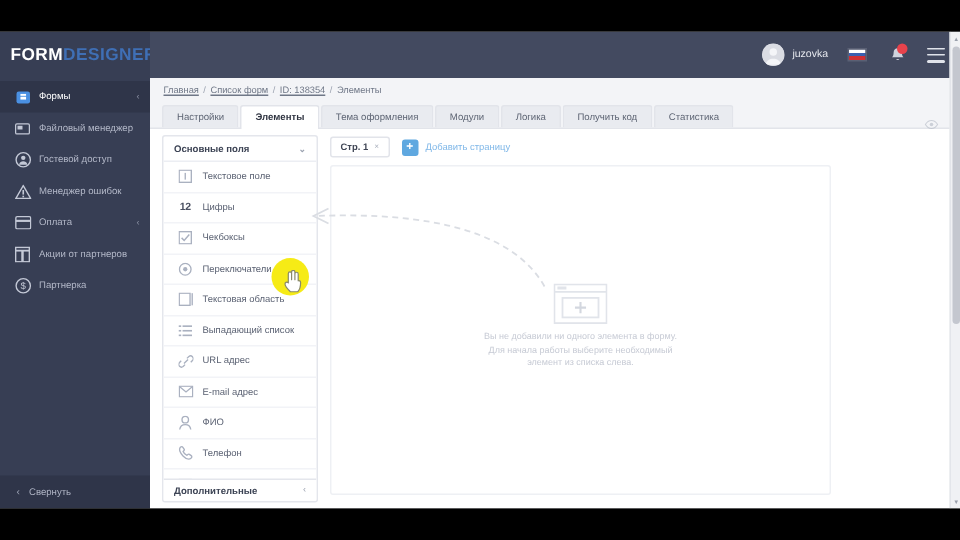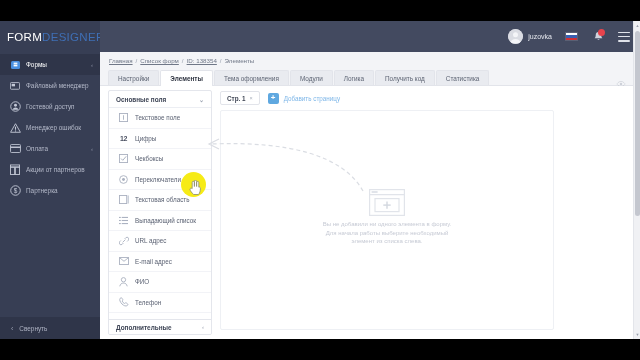--- a/index.html
+++ b/index.html
@@ -32,21 +32,21 @@
     position: absolute; left: 0; top: 0;
     width: 100px; height: 318px;
     background: #373e54;
     color: #b9bdcb;
   }
   .logo {
     height: 31px;
     display: flex; align-items: center;
     padding-left: 7px;
     font-size: 11.5px;
-    font-weight: normal;
+    font-weight: bold;
     letter-spacing: 0.3px;
   }
   .logo .w { color: #ffffff; }
   .logo .b { color: #3f6fb5; }
 
   .nav { margin-top: 2px; }
   .nav-item {
     position: relative;
     display: flex; align-items: center;
     height: 21px;

